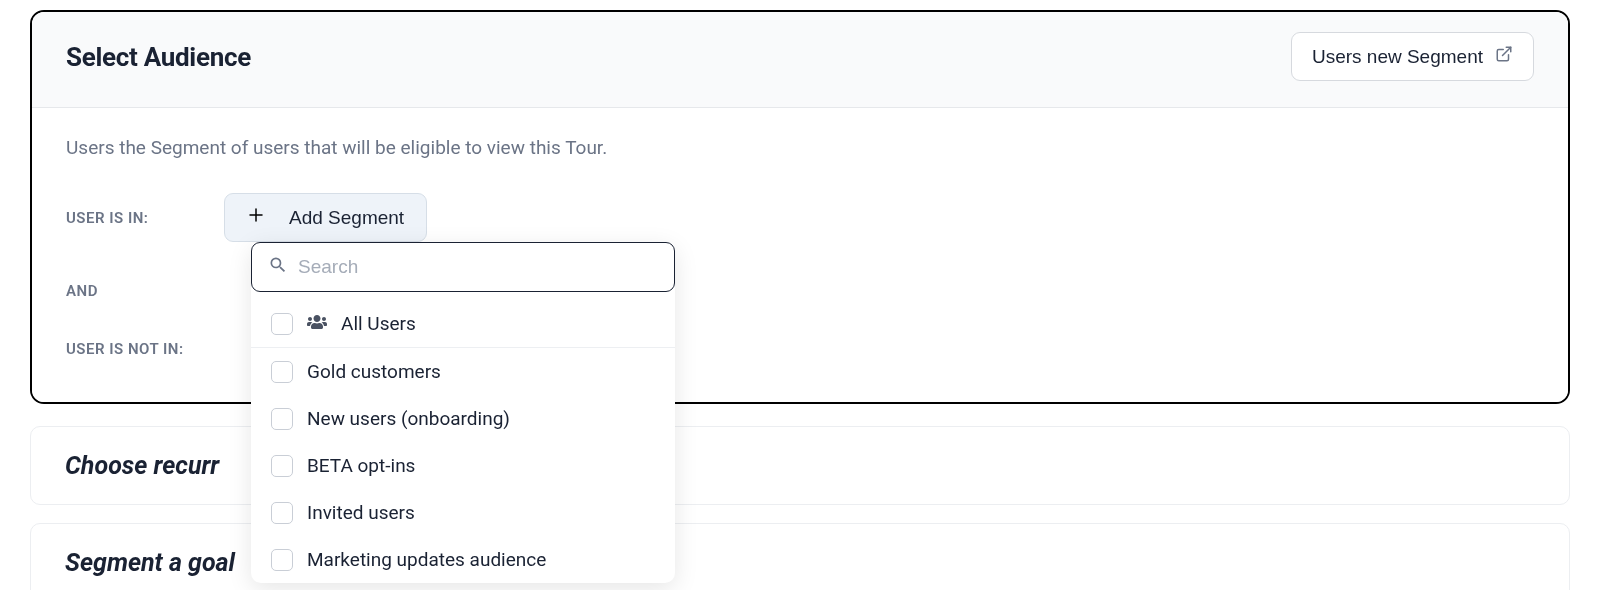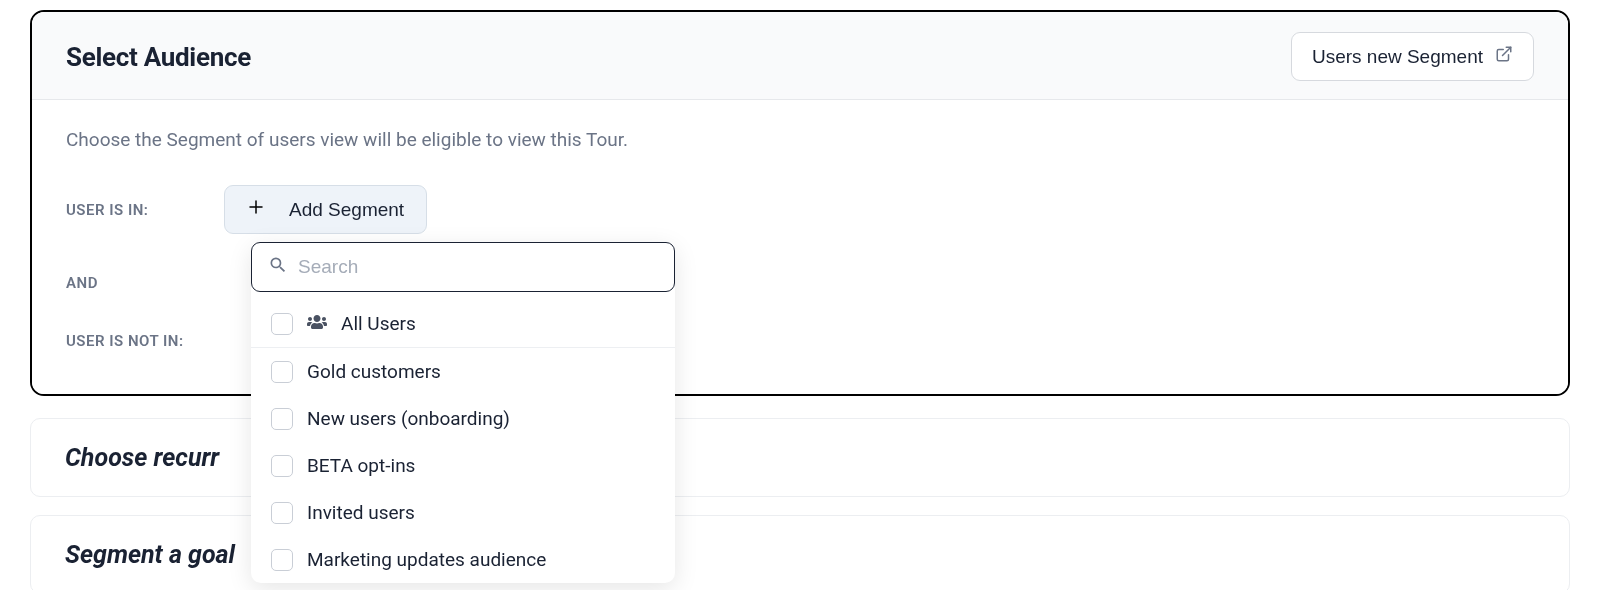--- a/index.html
+++ b/index.html
@@ -16,21 +16,21 @@
       border-radius: 14px;
       overflow: hidden;
       margin-bottom: 22px;
     }
     .card-header {
       background: #f9fafb;
       border-bottom: 1px solid #e6e8eb;
       display: flex;
       justify-content: space-between;
       align-items: center;
-      padding: 20px 34px 18px 34px;
+      padding: 20px 34px 26px 34px;
     }
     .card-title {
       font-size: 26px;
       font-weight: 700;
       letter-spacing: -0.3px;
     }
     .btn-secondary {
       display: inline-flex;
       align-items: center;
       gap: 12px;
@@ -156,21 +156,21 @@
         <span class="external-icon">
           <svg viewBox="0 0 24 24" stroke-width="2" stroke-linecap="round" stroke-linejoin="round">
             <path d="M18 13v6a2 2 0 0 1-2 2H5a2 2 0 0 1-2-2V8a2 2 0 0 1 2-2h6"></path>
             <polyline points="15 3 21 3 21 9"></polyline>
             <line x1="10" y1="14" x2="21" y2="3"></line>
           </svg>
         </span>
       </button>
     </div>
     <div class="card-body">
-      <div class="helper-text">Choose the Segment of users view will be eligible to view this Tour.</div>
+      <div class="helper-text">Users the Segment of users that will be eligible to view this Tour.</div>
       <div class="row">
         <div class="row-label">USER IS IN:</div>
         <button class="add-segment-btn">
           <span class="plus-icon">
             <svg viewBox="0 0 24 24" fill="none" stroke-width="2" stroke-linecap="round">
               <line x1="12" y1="4" x2="12" y2="20"></line>
               <line x1="4" y1="12" x2="20" y2="12"></line>
             </svg>
           </span>
           <span>Add Segment</span>

